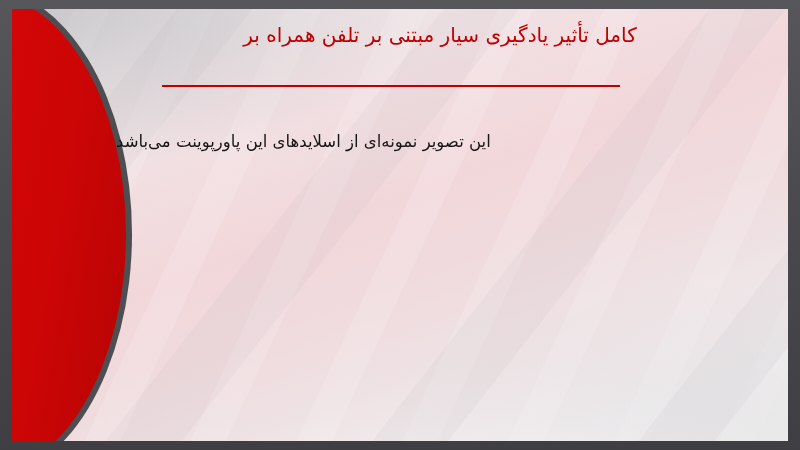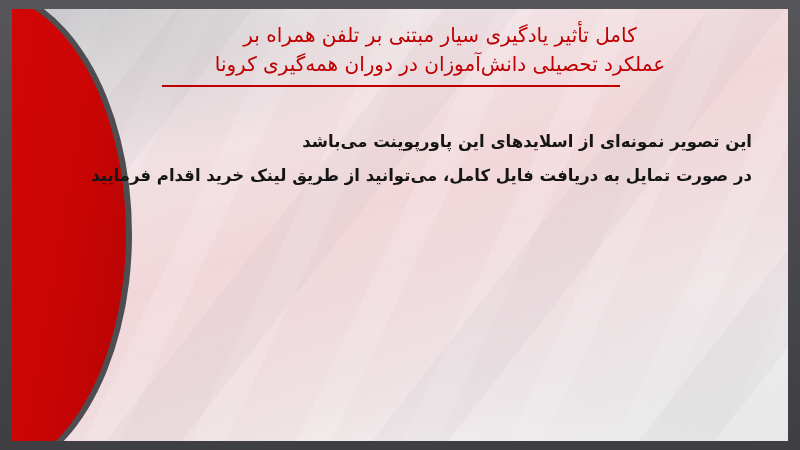--- a/index.html
+++ b/index.html
@@ -150,26 +150,25 @@
     height: 2px;
     background: #c00000;
   }
 
   
   .body-block {
     position: absolute;
     right: 36px;
     top: 116px;
     width: 636px;
-    text-align: right;
+    text-align: left;
     color: #151515;
     font-size: 16.5px;
     line-height: 2.05;
     direction: rtl;
-    font-weight: bold;
   }
   .body-line {
     display: block;
     white-space: nowrap;
   }
 </style>
 </head>
 <body>
 
 <div id="slide">
@@ -183,23 +182,21 @@
     <div class="corner-shade"></div>
 
     <div class="red-ellipse-wrap">
       <div class="red-ellipse-outline"></div>
       <div class="red-ellipse"></div>
       <div class="red-ellipse-gloss"></div>
     </div>
 
     <div class="title-block">
       <span class="title-line">کامل تأثیر یادگیری سیار مبتنی بر تلفن همراه بر</span>
-      <span class="title-line">عملکرد تحصیلی دانش‌آموزان در دوران همه‌گیری کرونا</span>
     </div>
     <div class="title-underline"></div>
 
     <div class="body-block">
       <span class="body-line">این تصویر نمونه‌ای از اسلایدهای این پاورپوینت می‌باشد</span>
-      <span class="body-line">در صورت تمایل به دریافت فایل کامل، می‌توانید از طریق لینک خرید اقدام فرمایید</span>
     </div>
 
   </div>
 </div>
 
 </body></html>

